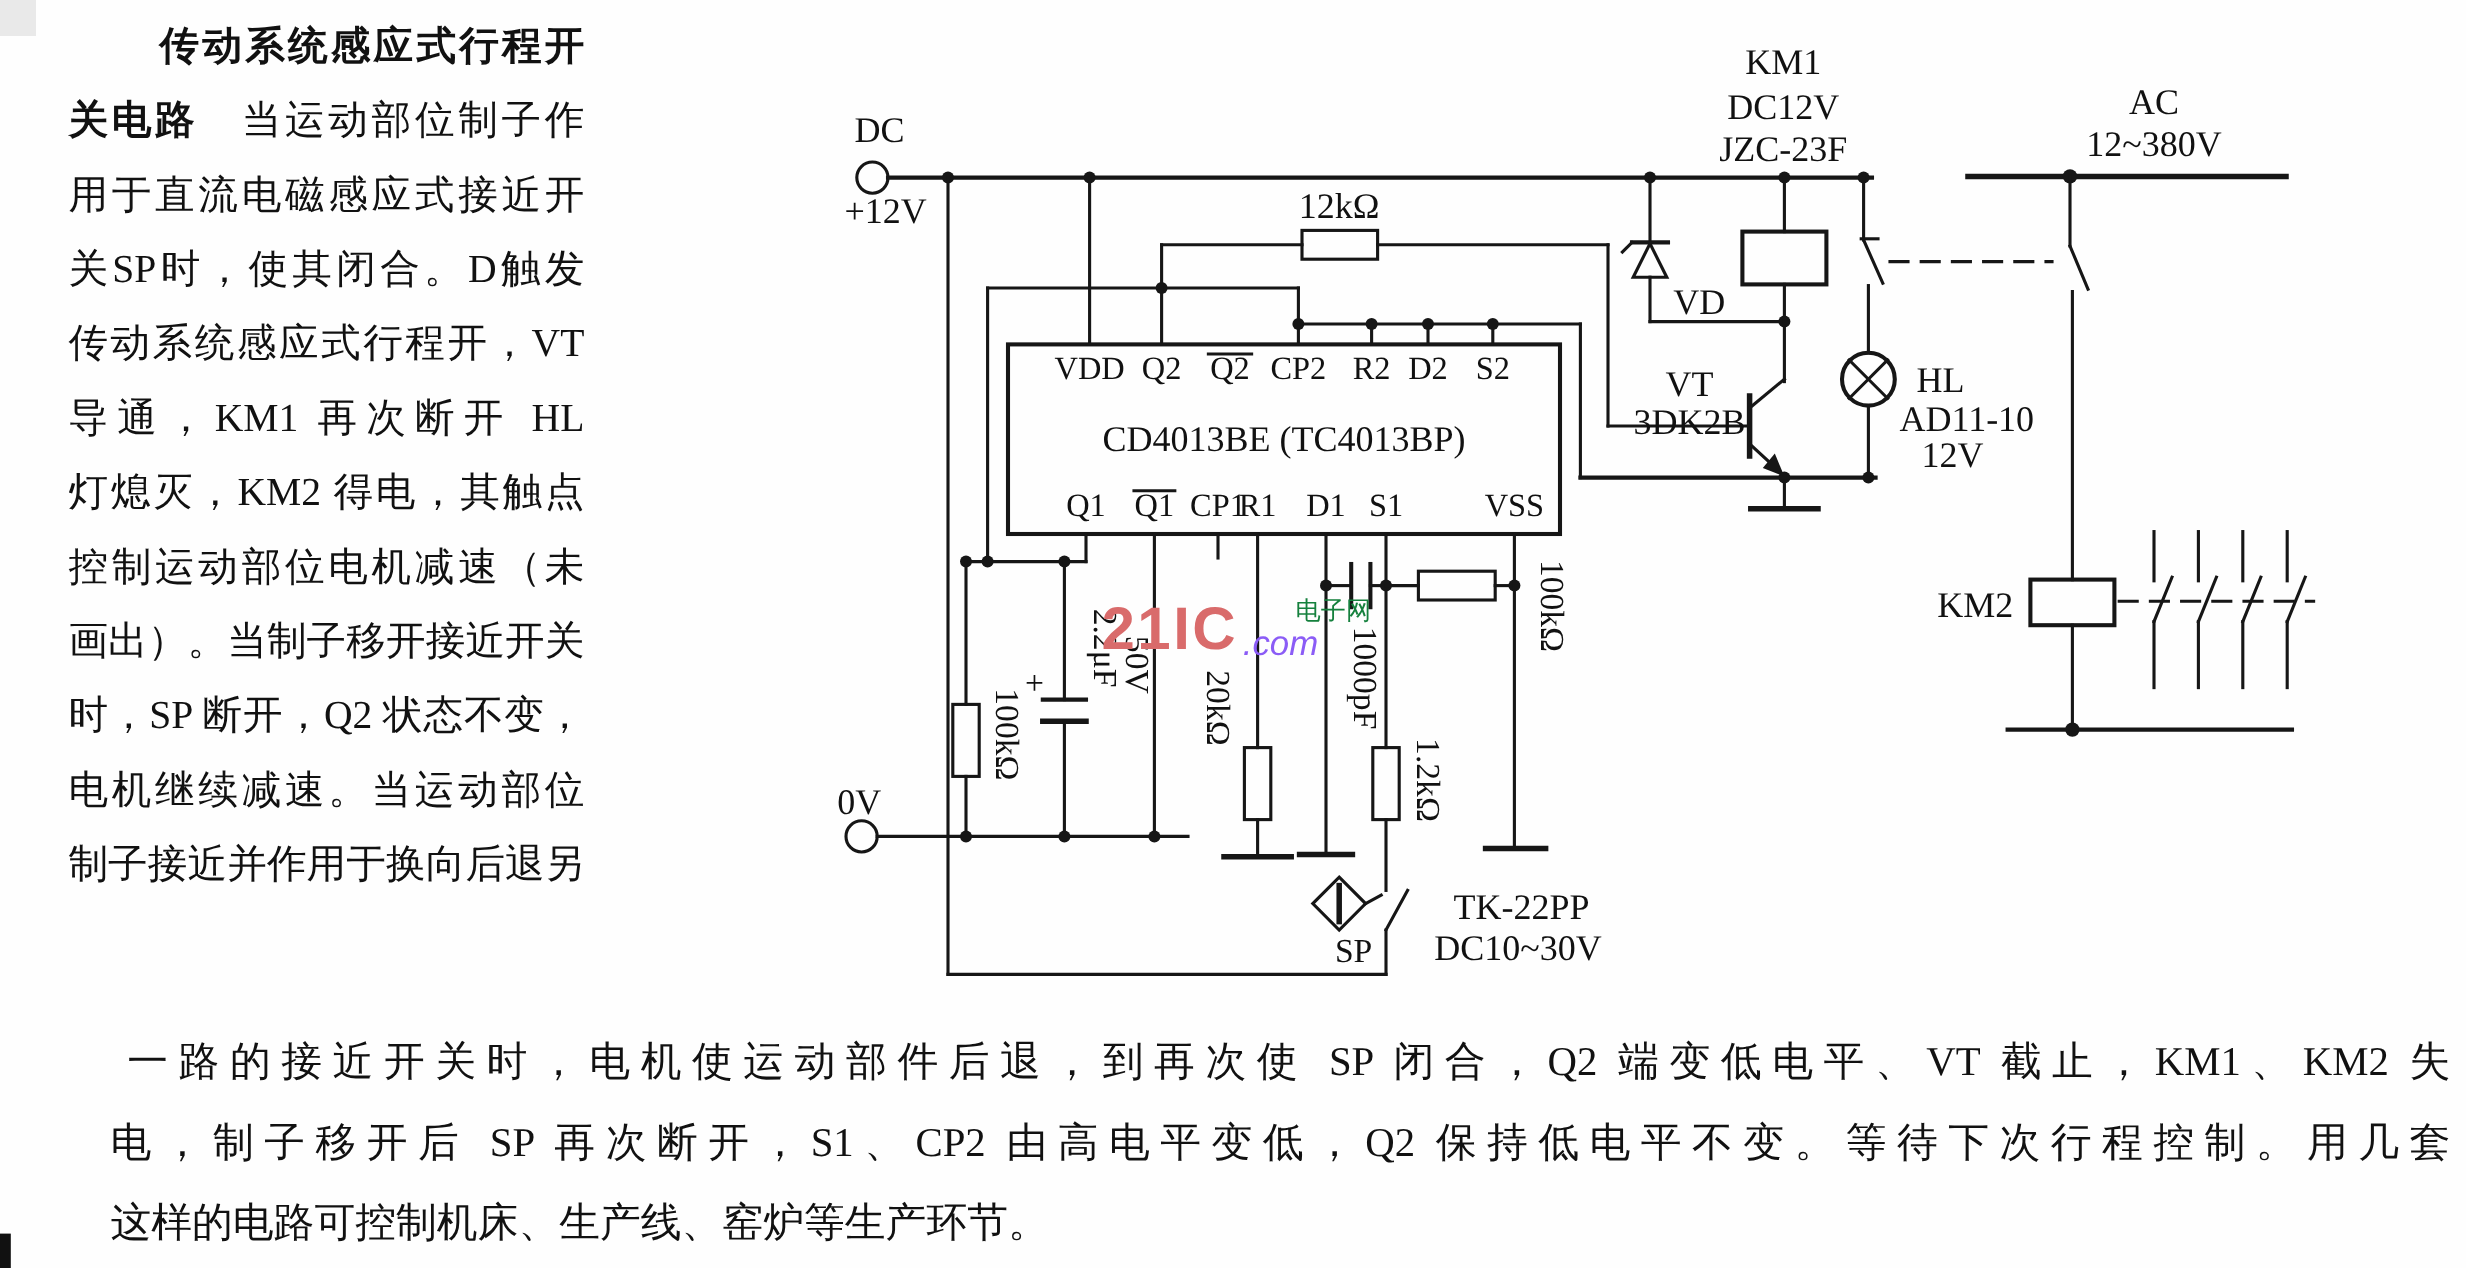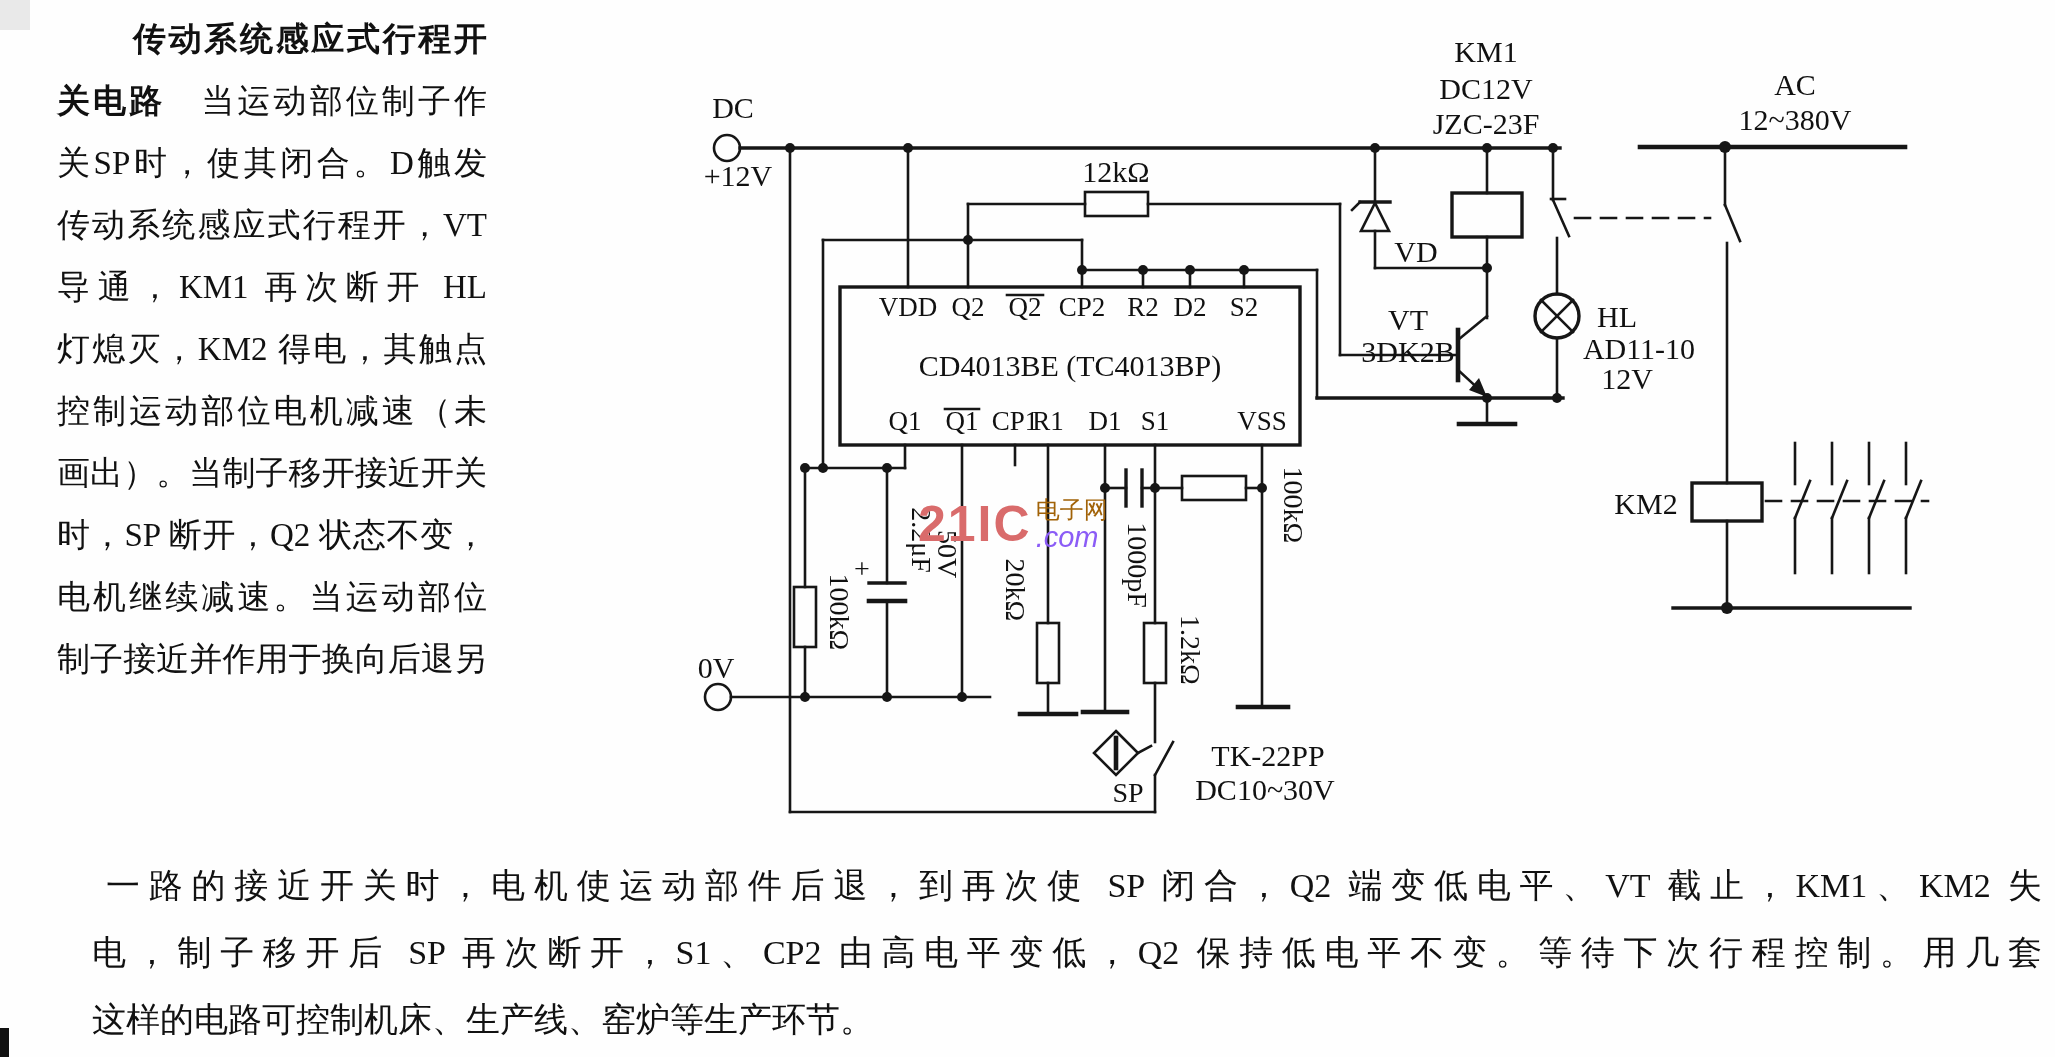--- a/index.html
+++ b/index.html
@@ -31,34 +31,35 @@
   svg.schem text{fill:#111;stroke:none;font-family:"Liberation Serif",serif;font-size:30px;
       text-anchor:middle;}
   svg.schem text.pin{font-size:27px;}
   svg.schem text.small{font-size:28px;}
 
   
   .wm{position:absolute;left:918px;top:498px;display:flex;align-items:flex-start;
       font-family:"Liberation Sans",sans-serif;pointer-events:none;}
   .wm .brand{font-size:50px;font-weight:bold;color:#d96b6b;letter-spacing:2px;line-height:52px;}
   .wm .side{display:flex;flex-direction:column;margin-left:4px;}
-  .wm .cn{font-size:24px;color:#a16207;line-height:24px;}
+  .wm .cn{font-size:21px;color:#15803d;line-height:24px;margin-left:44px;}
   .wm .tld{font-size:29px;font-style:italic;color:#8b5cf6;line-height:30px;}
 </style>
 </head>
 <body>
 
 <div class="page">
 
   <div class="artifact-tl"></div>
   <div class="artifact-bl"></div>
 
   <div class="col">
     <div class="tl head">传动系统感应式行程开</div>
     <div class="tl"><span class="b">关电路</span><span>　</span><span>当运动部位制子作</span></div>
+    <div class="tl">用于直流电磁感应式接近开</div>
     <div class="tl">关SP时，使其闭合。D触发</div>
     <div class="tl">传动系统感应式行程开，VT</div>
     <div class="tl">导通，KM1 再次断开 HL</div>
     <div class="tl">灯熄灭，KM2 得电，其触点</div>
     <div class="tl">控制运动部位电机减速（未</div>
     <div class="tl">画出）。当制子移开接近开关</div>
     <div class="tl">时，SP 断开，Q2 状态不变，</div>
     <div class="tl">电机继续减速。当运动部位</div>
     <div class="tl">制子接近并作用于换向后退另</div>
   </div>

